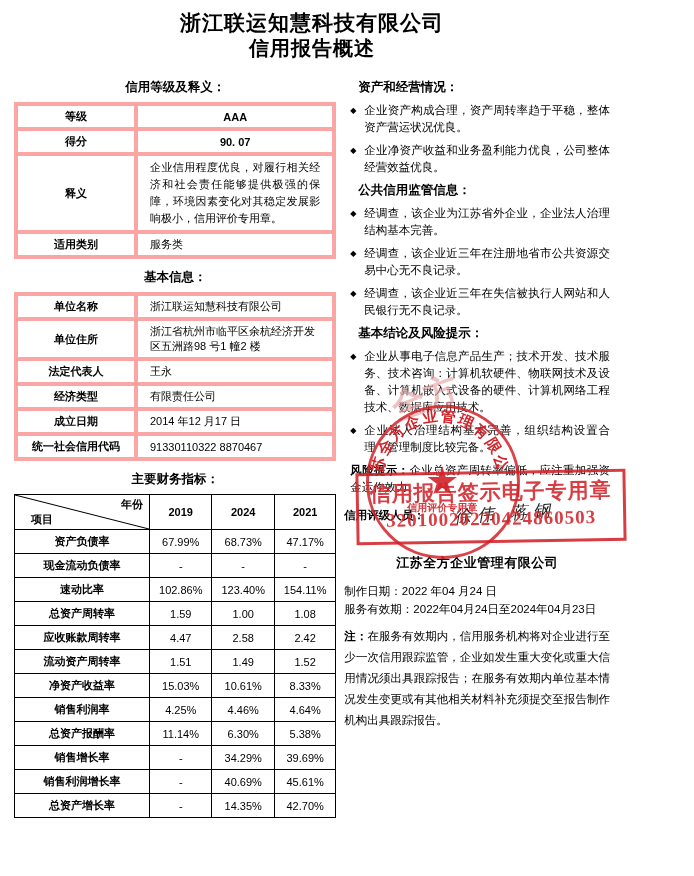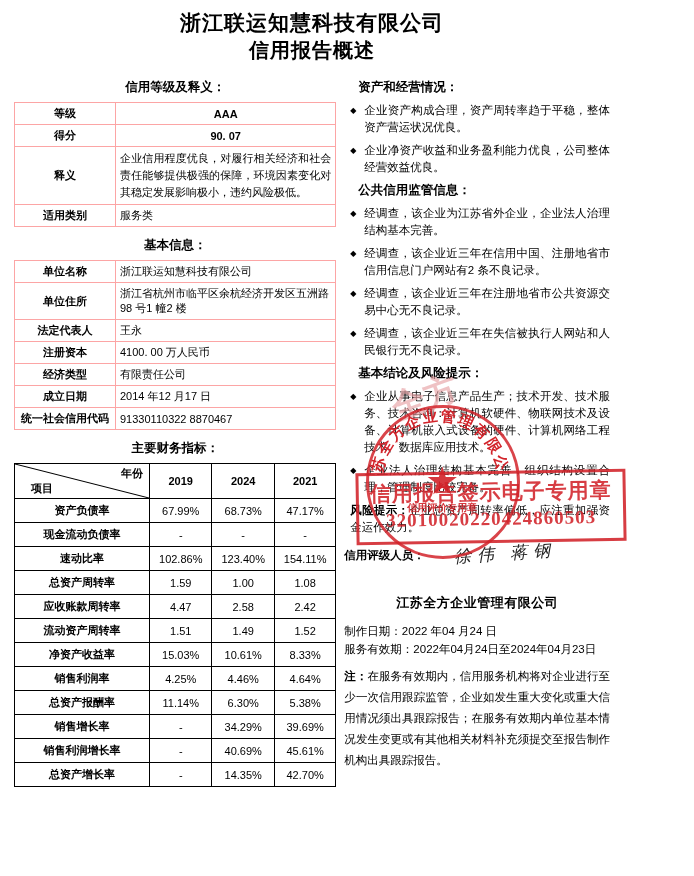--- a/index.html
+++ b/index.html
@@ -29,21 +29,21 @@
     line-height: 27px;
     letter-spacing: 1px;
     font-family: "Liberation Serif", serif;
   }
   .doc-subtitle {
     text-align: center;
     font-weight: bold;
     font-size: 20px;
     line-height: 26px;
     letter-spacing: 1px;
-    font-family: Liberation Sans, sans-serif;
+    font-family: Liberation Mono, monospace;
   }
   .columns {
     display: flex;
     margin-top: 12px;
   }
   .col-left {
     width: 372px;
     padding-right: 8px;
     box-sizing: border-box;
   }
@@ -61,22 +61,22 @@
   .section-head.left-ind {
     text-align: left;
     padding-left: 14px;
   }
   table.grid {
     border-collapse: collapse;
     width: 100%;
     font-size: 11px;
   }
   table.grid td, table.grid th {
-    border: 1px solid #fca5a5;
-    padding: 3px 4px;
+    border: 4px solid #fca5a5;
+    padding: 3px 12px;
     vertical-align: middle;
   }
   .lbl {
     text-align: center;
     font-weight: bold;
     white-space: nowrap;
     width: 92px;
   }
   .val-center {
     text-align: center;
@@ -310,21 +310,21 @@
             <tr>
           <td class="lbl">等级</td>
           <td class="val-center">AAA</td>
         </tr>
         <tr>
           <td class="lbl">得分</td>
           <td class="val-center">90. 07</td>
         </tr>
         <tr>
           <td class="lbl">释义</td>
-          <td class="interp">企业信用程度优良，对履行相关经济和社会责任能够提供极强的保障，环境因素变化对其稳定发展影响极小，违约风险极低。</td>
+          <td class="interp">企业信用程度优良，对履行相关经济和社会责任能够提供极强的保障，环境因素变化对其稳定发展影响极小，信用评价专用章。</td>
         </tr>
         <tr>
           <td class="lbl">适用类别</td>
           <td class="val-left">服务类</td>
         </tr>
       </tbody>
         </table>
 
       <div class="section-head" style="margin-top:10px;">基本信息：</div>
 
@@ -334,24 +334,20 @@
           <td class="lbl">单位名称</td>
           <td class="val-left">浙江联运知慧科技有限公司</td>
         </tr>
         <tr>
           <td class="lbl">单位住所</td>
           <td class="val-left">浙江省杭州市临平区余杭经济开发区五洲路98 号1 幢2 楼</td>
         </tr>
         <tr>
           <td class="lbl">法定代表人</td>
           <td class="val-left">王永</td>
-        </tr>
-        <tr>
-          <td class="lbl">注册资本</td>
-          <td class="val-left">4100. 00 万人民币</td>
         </tr>
         <tr>
           <td class="lbl">经济类型</td>
           <td class="val-left">有限责任公司</td>
         </tr>
         <tr>
           <td class="lbl">成立日期</td>
           <td class="val-left">2014 年12 月17 日</td>
         </tr>
         <tr>
@@ -459,21 +455,20 @@
 
       <div class="section-head left-ind">资产和经营情况：</div>
       <ul class="bullets">
         <li>企业资产构成合理，资产周转率趋于平稳，整体资产营运状况优良。</li>
         <li>企业净资产收益和业务盈利能力优良，公司整体经营效益优良。</li>
       </ul>
 
       <div class="section-head left-ind">公共信用监管信息：</div>
       <ul class="bullets">
         <li>经调查，该企业为江苏省外企业，企业法人治理结构基本完善。</li>
-        <li>经调查，该企业近三年在信用中国、注册地省市信用信息门户网站有2 条不良记录。</li>
         <li>经调查，该企业近三年在注册地省市公共资源交易中心无不良记录。</li>
         <li>经调查，该企业近三年在失信被执行人网站和人民银行无不良记录。</li>
       </ul>
 
       <div class="section-head left-ind">基本结论及风险提示：</div>
       <ul class="bullets">
         <li>企业从事电子信息产品生产；技术开发、技术服务、技术咨询：计算机软硬件、物联网技术及设备、计算机嵌入式设备的硬件、计算机网络工程技术、数据库应用技术。</li>
         <li>企业法人治理结构基本完善，组织结构设置合理，管理制度比较完备。</li>
       </ul>
 

